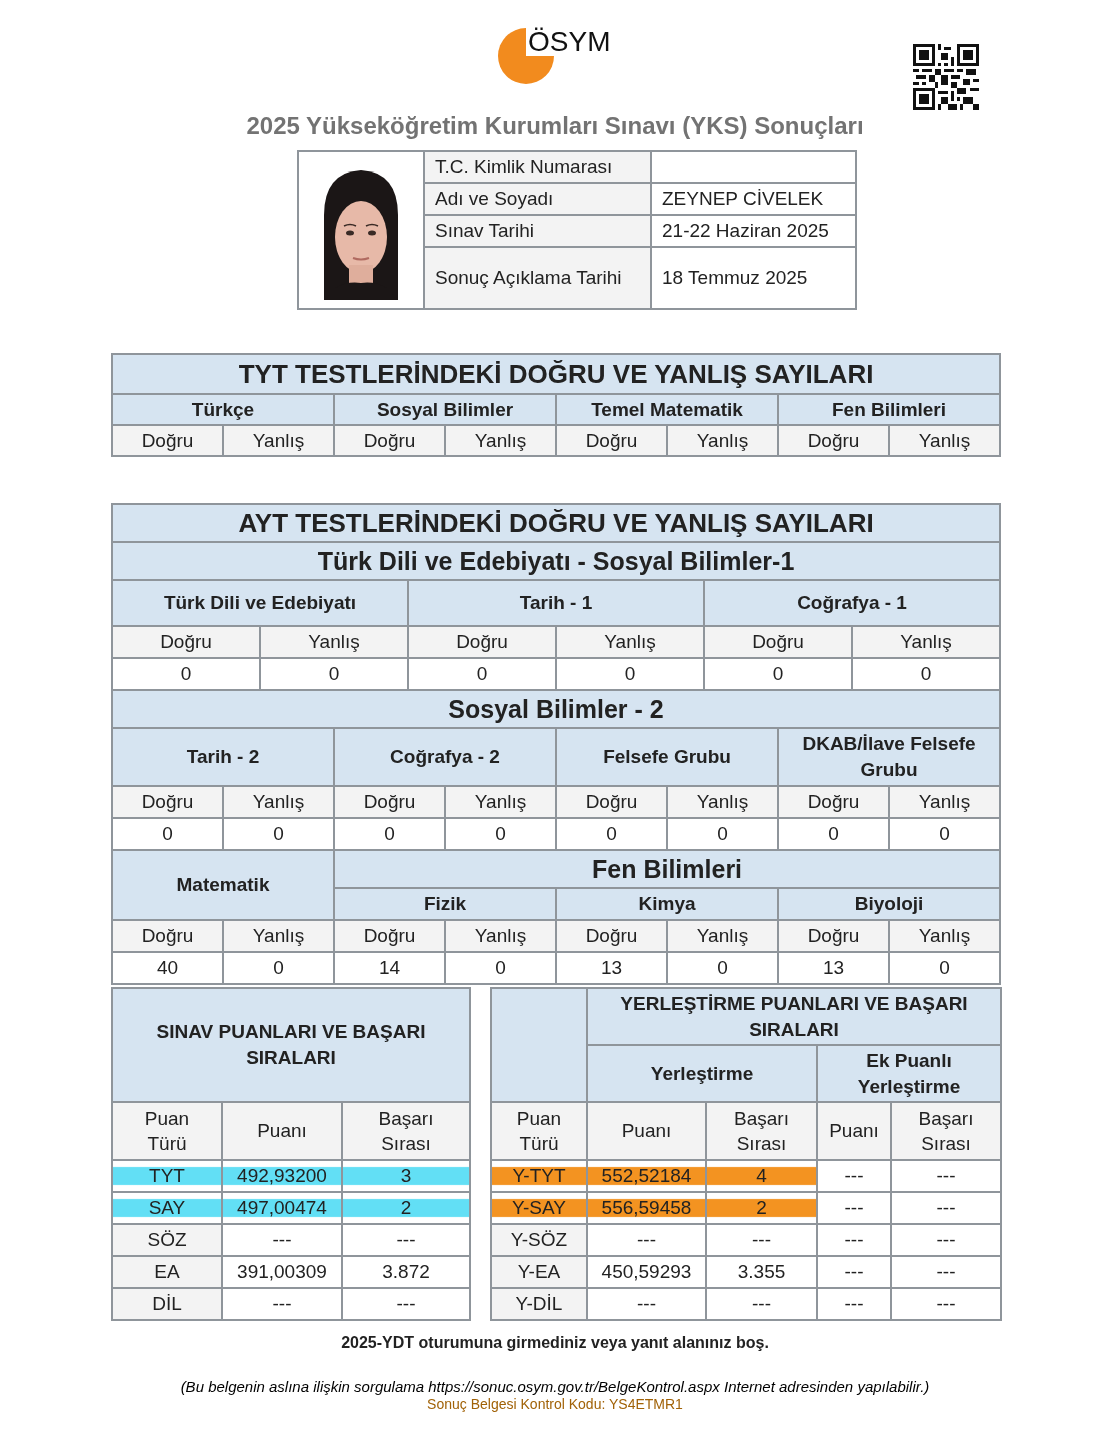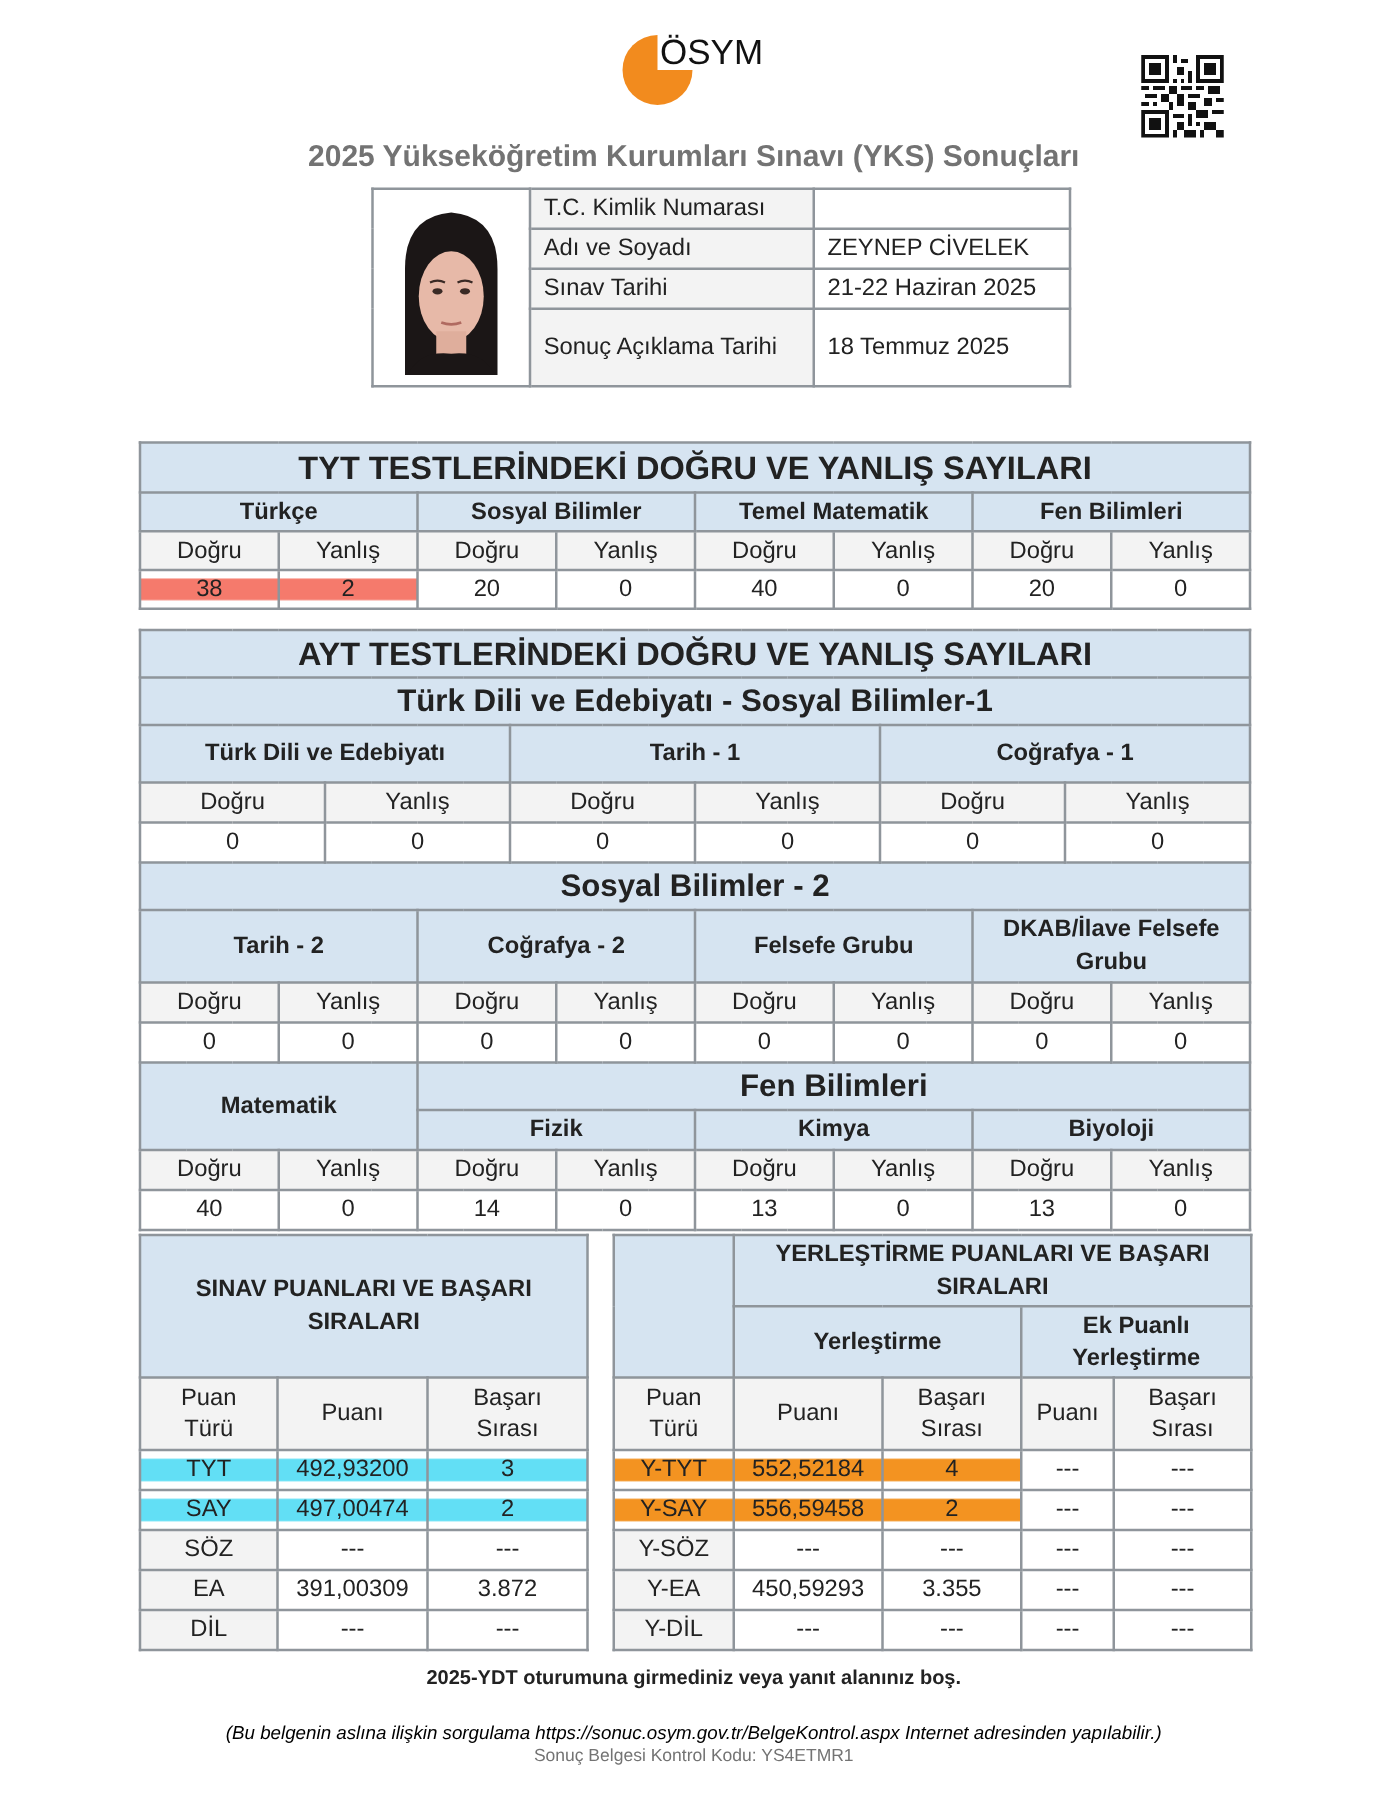--- a/index.html
+++ b/index.html
@@ -19,21 +19,21 @@
   .big{font-size:26px;font-weight:bold;}
   .mid{font-size:25px;font-weight:bold;}
   .bold{font-weight:bold;font-size:19px;}
   .info td{text-align:left;padding-left:10px;font-size:19px;}
   .info td.photo{padding:0;background:#fff;}
   .hl-red{background:linear-gradient(#fff 18%, #f57a6c 22%, #f57a6c 78%, #fff 82%);}
   .hl-cyan{background:linear-gradient(#fff 18%, #62dff5 22%, #62dff5 78%, #fff 82%);}
   .hl-orange{background:linear-gradient(#fff 18%, #f39321 22%, #f39321 78%, #fff 82%);}
   .note{left:0;width:1110px;top:1334px;text-align:center;font-size:16px;font-weight:bold;}
   .foot1{left:0;width:1110px;top:1378px;text-align:center;font-size:15px;font-style:italic;color:#000000;}
-  .foot2{left:0;width:1110px;top:1396px;text-align:center;font-size:14px;color:#737373;}
+  .foot2{left:0;width:1110px;top:1396px;text-align:center;font-size:14px;color:#a16207;}
 </style>
 </head>
 <body>
 
 <div class="abs logo">
   <div class="logo-circle"></div>
   <div class="logo-notch"></div>
   <div class="logo-text">ÖSYM</div>
 </div>
 <svg class="abs qr" viewBox="0 0 21 21" shape-rendering="crispEdges">
@@ -143,30 +143,20 @@
   <tr style="height:31px">
     <td class="sub">Doğru</td>
         <td class="sub">Yanlış</td>
     <td class="sub">Doğru</td>
         <td class="sub">Yanlış</td>
     <td class="sub">Doğru</td>
         <td class="sub">Yanlış</td>
     <td class="sub">Doğru</td>
         <td class="sub">Yanlış</td>
   </tr>
-  <tr style="height:31px">
-    <td class="val hl-red">38</td>
-        <td class="val hl-red">2</td>
-    <td class="val">20</td>
-        <td class="val">0</td>
-    <td class="val">40</td>
-        <td class="val">0</td>
-    <td class="val">20</td>
-        <td class="val">0</td>
-  </tr>
 </tbody>
   </table>
 
 <table style="left:111px;top:503px;width:889px;">
   <colgroup>
       <col span="24" style="width:37px">
     </colgroup>
   <tbody>
       <tr style="height:38px">
         <td colspan="24" class="hd big">AYT TESTLERİNDEKİ DOĞRU VE YANLIŞ SAYILARI</td>

